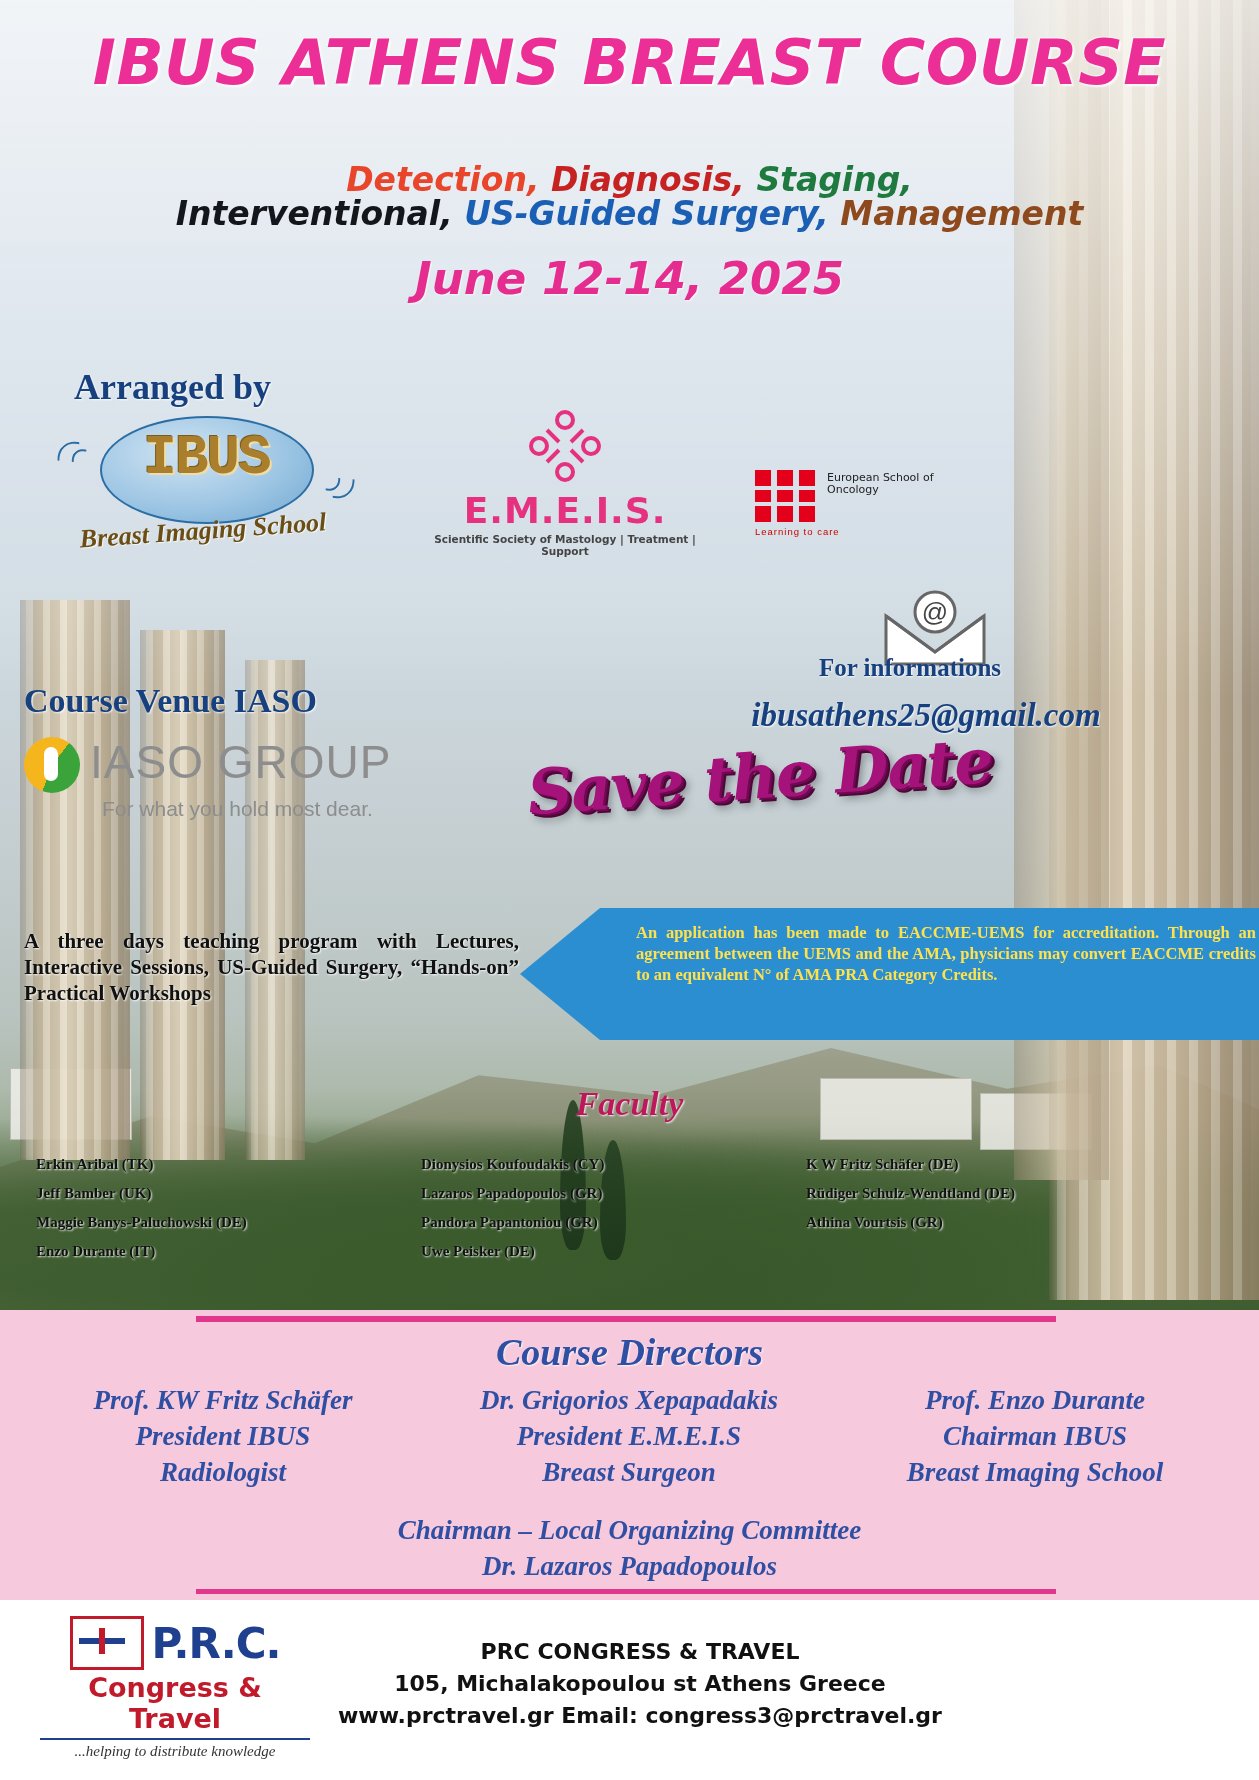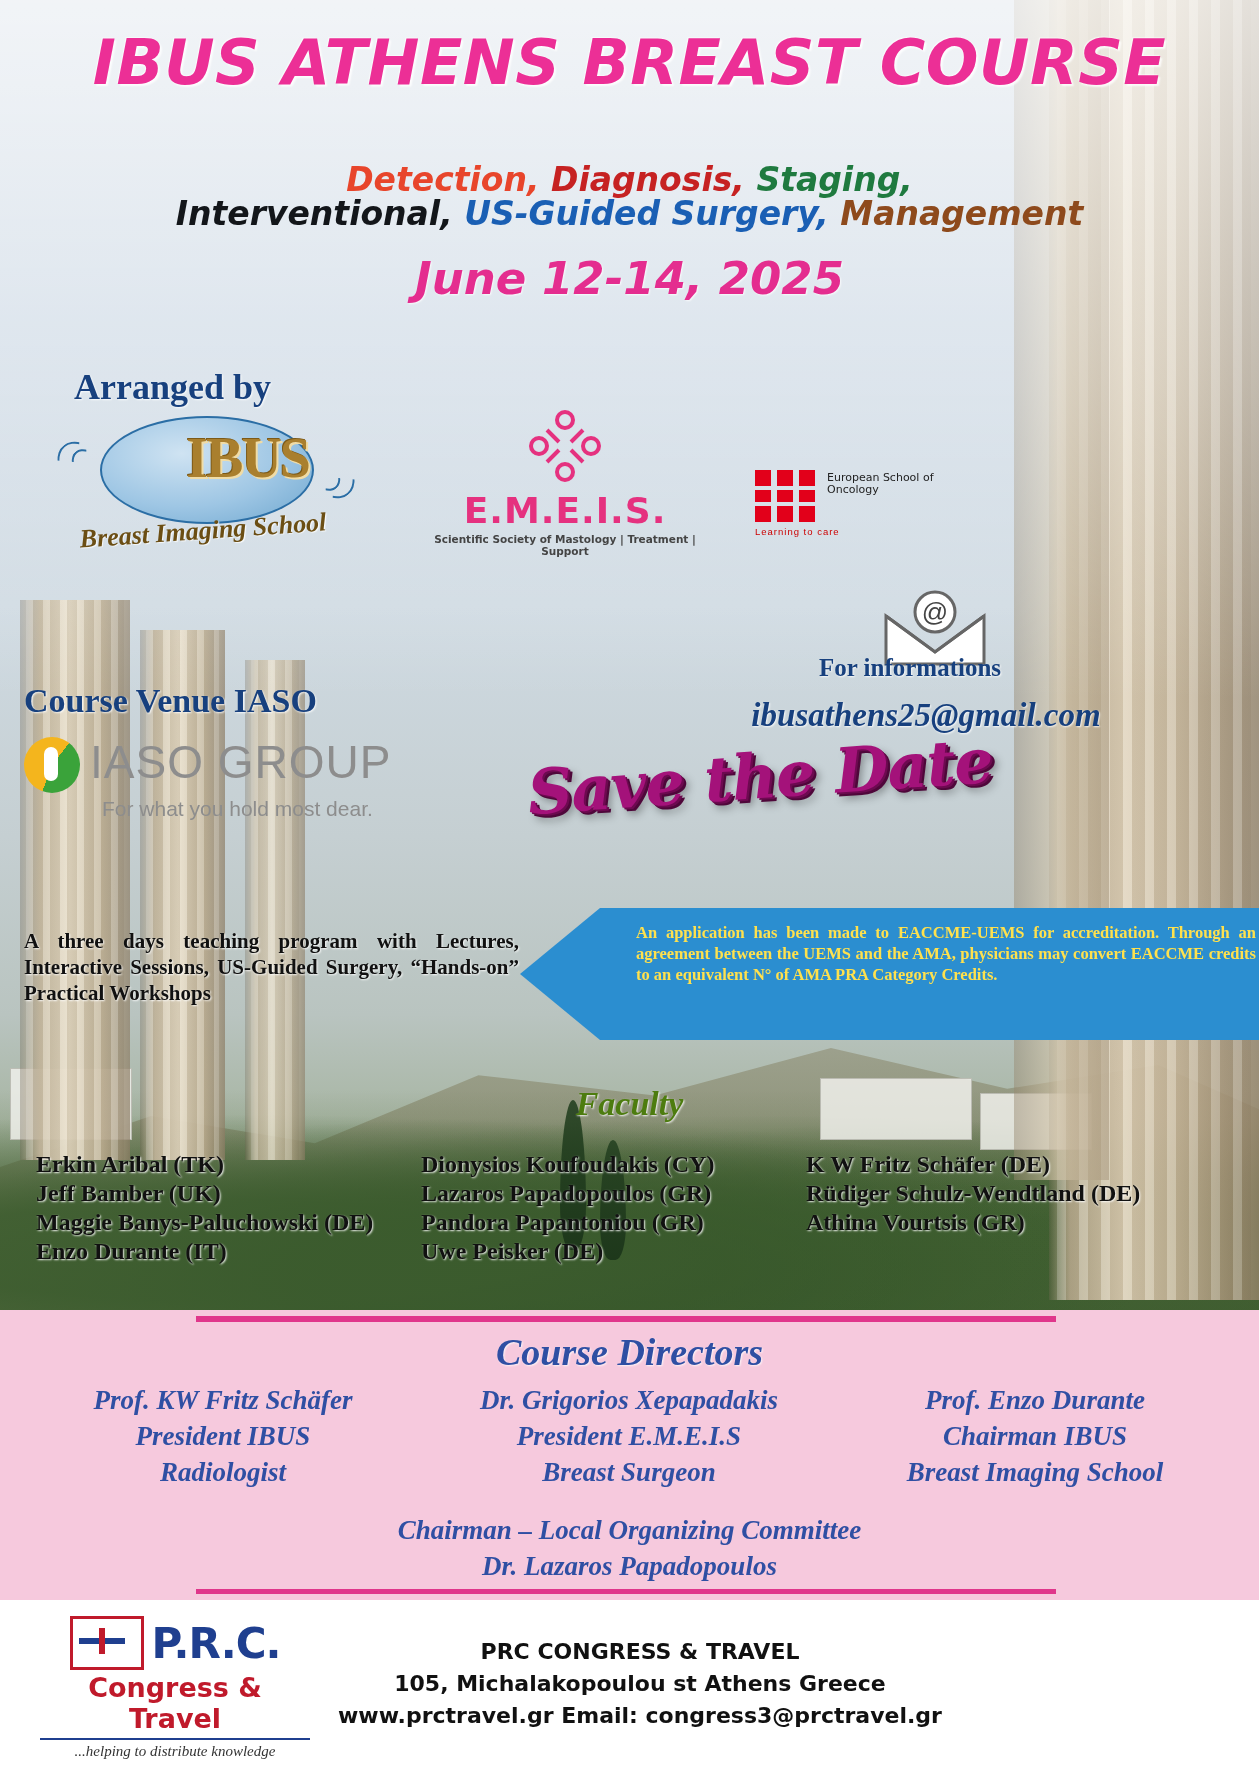--- a/index.html
+++ b/index.html
@@ -192,22 +192,22 @@
     left: 52px; top: 8px;
     width: 210px; height: 104px;
     border-radius: 50%;
     background: radial-gradient(ellipse at 38% 34%, #cfe3f2 0%, #9ec6e4 55%, #6fa7cf 100%);
     border: 2px solid #2b6ea5;
   }
   .ibus-text {
     position: absolute;
     left: 56px; top: 18px;
     width: 205px;
-    text-align: right;
-    font-family: Liberation Serif, serif;
+    text-align: center;
+    font-family: Liberation Mono, monospace;
     font-weight: bold;
     font-size: 56px;
     color: #a97f2e;
     text-shadow: 2px 2px 0 #f0dca6, -1px -1px 0 #7d5a18;
     letter-spacing: -2px;
   }
   .ibus-school {
     position: absolute;
     left: 30px; top: 108px;
     width: 250px;
@@ -401,34 +401,34 @@
   }
 
   .faculty-title {
     position: absolute;
     left: 0; right: 0; top: 1085px;
     text-align: center;
     font-family: "Liberation Serif", serif;
     font-weight: bold;
     font-style: italic;
     font-size: 34px;
-    color: #4d7c0f;
+    color: #be185d;
     text-shadow: 1px 1px 2px rgba(255,255,255,.9);
   }
   .faculty-cols {
     position: absolute;
     left: 36px; top: 1150px;
     width: 1180px;
     display: flex;
   }
   .fcol { width: 385px; }
   .fcol div {
     font-family: "Liberation Serif", serif;
     font-weight: bold;
-    font-size: 24px;
+    font-size: 15px;
     line-height: 29px;
     color: #111;
     text-shadow: 1px 1px 2px rgba(255,255,255,.9);
   }
 
   
   .directors-band {
     position: absolute;
     left: 0; right: 0; top: 1310px;
     height: 290px;

